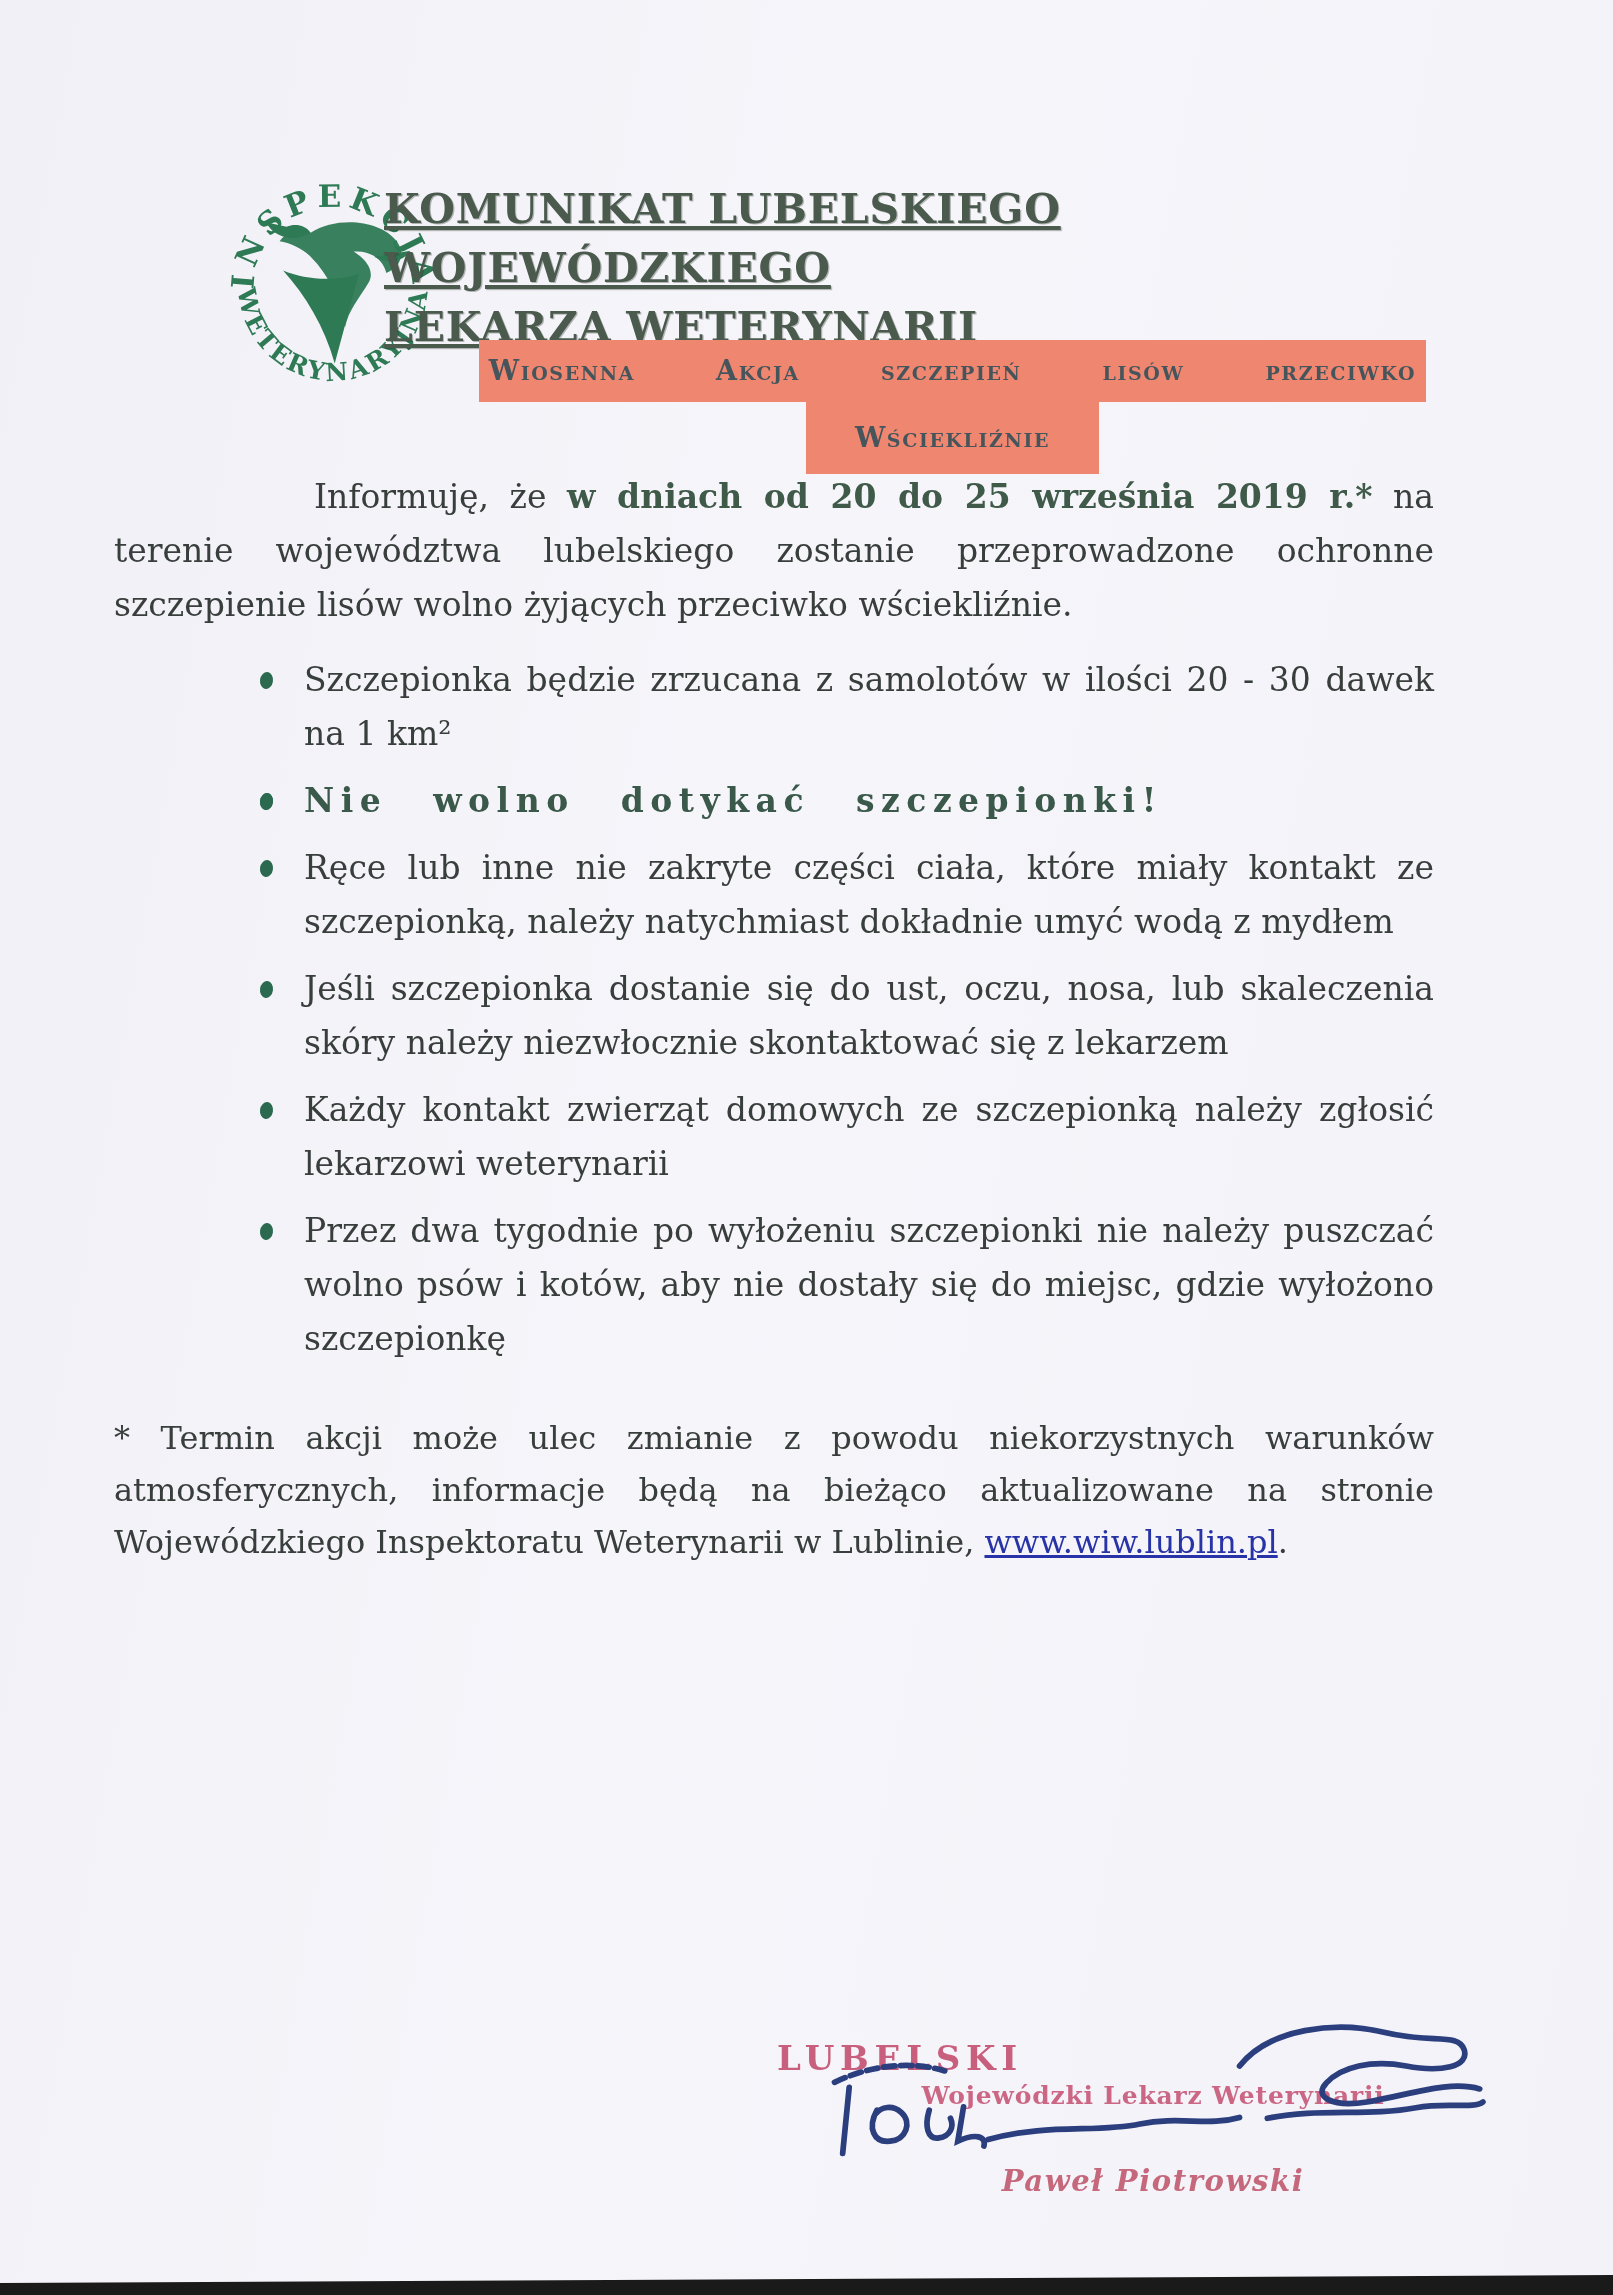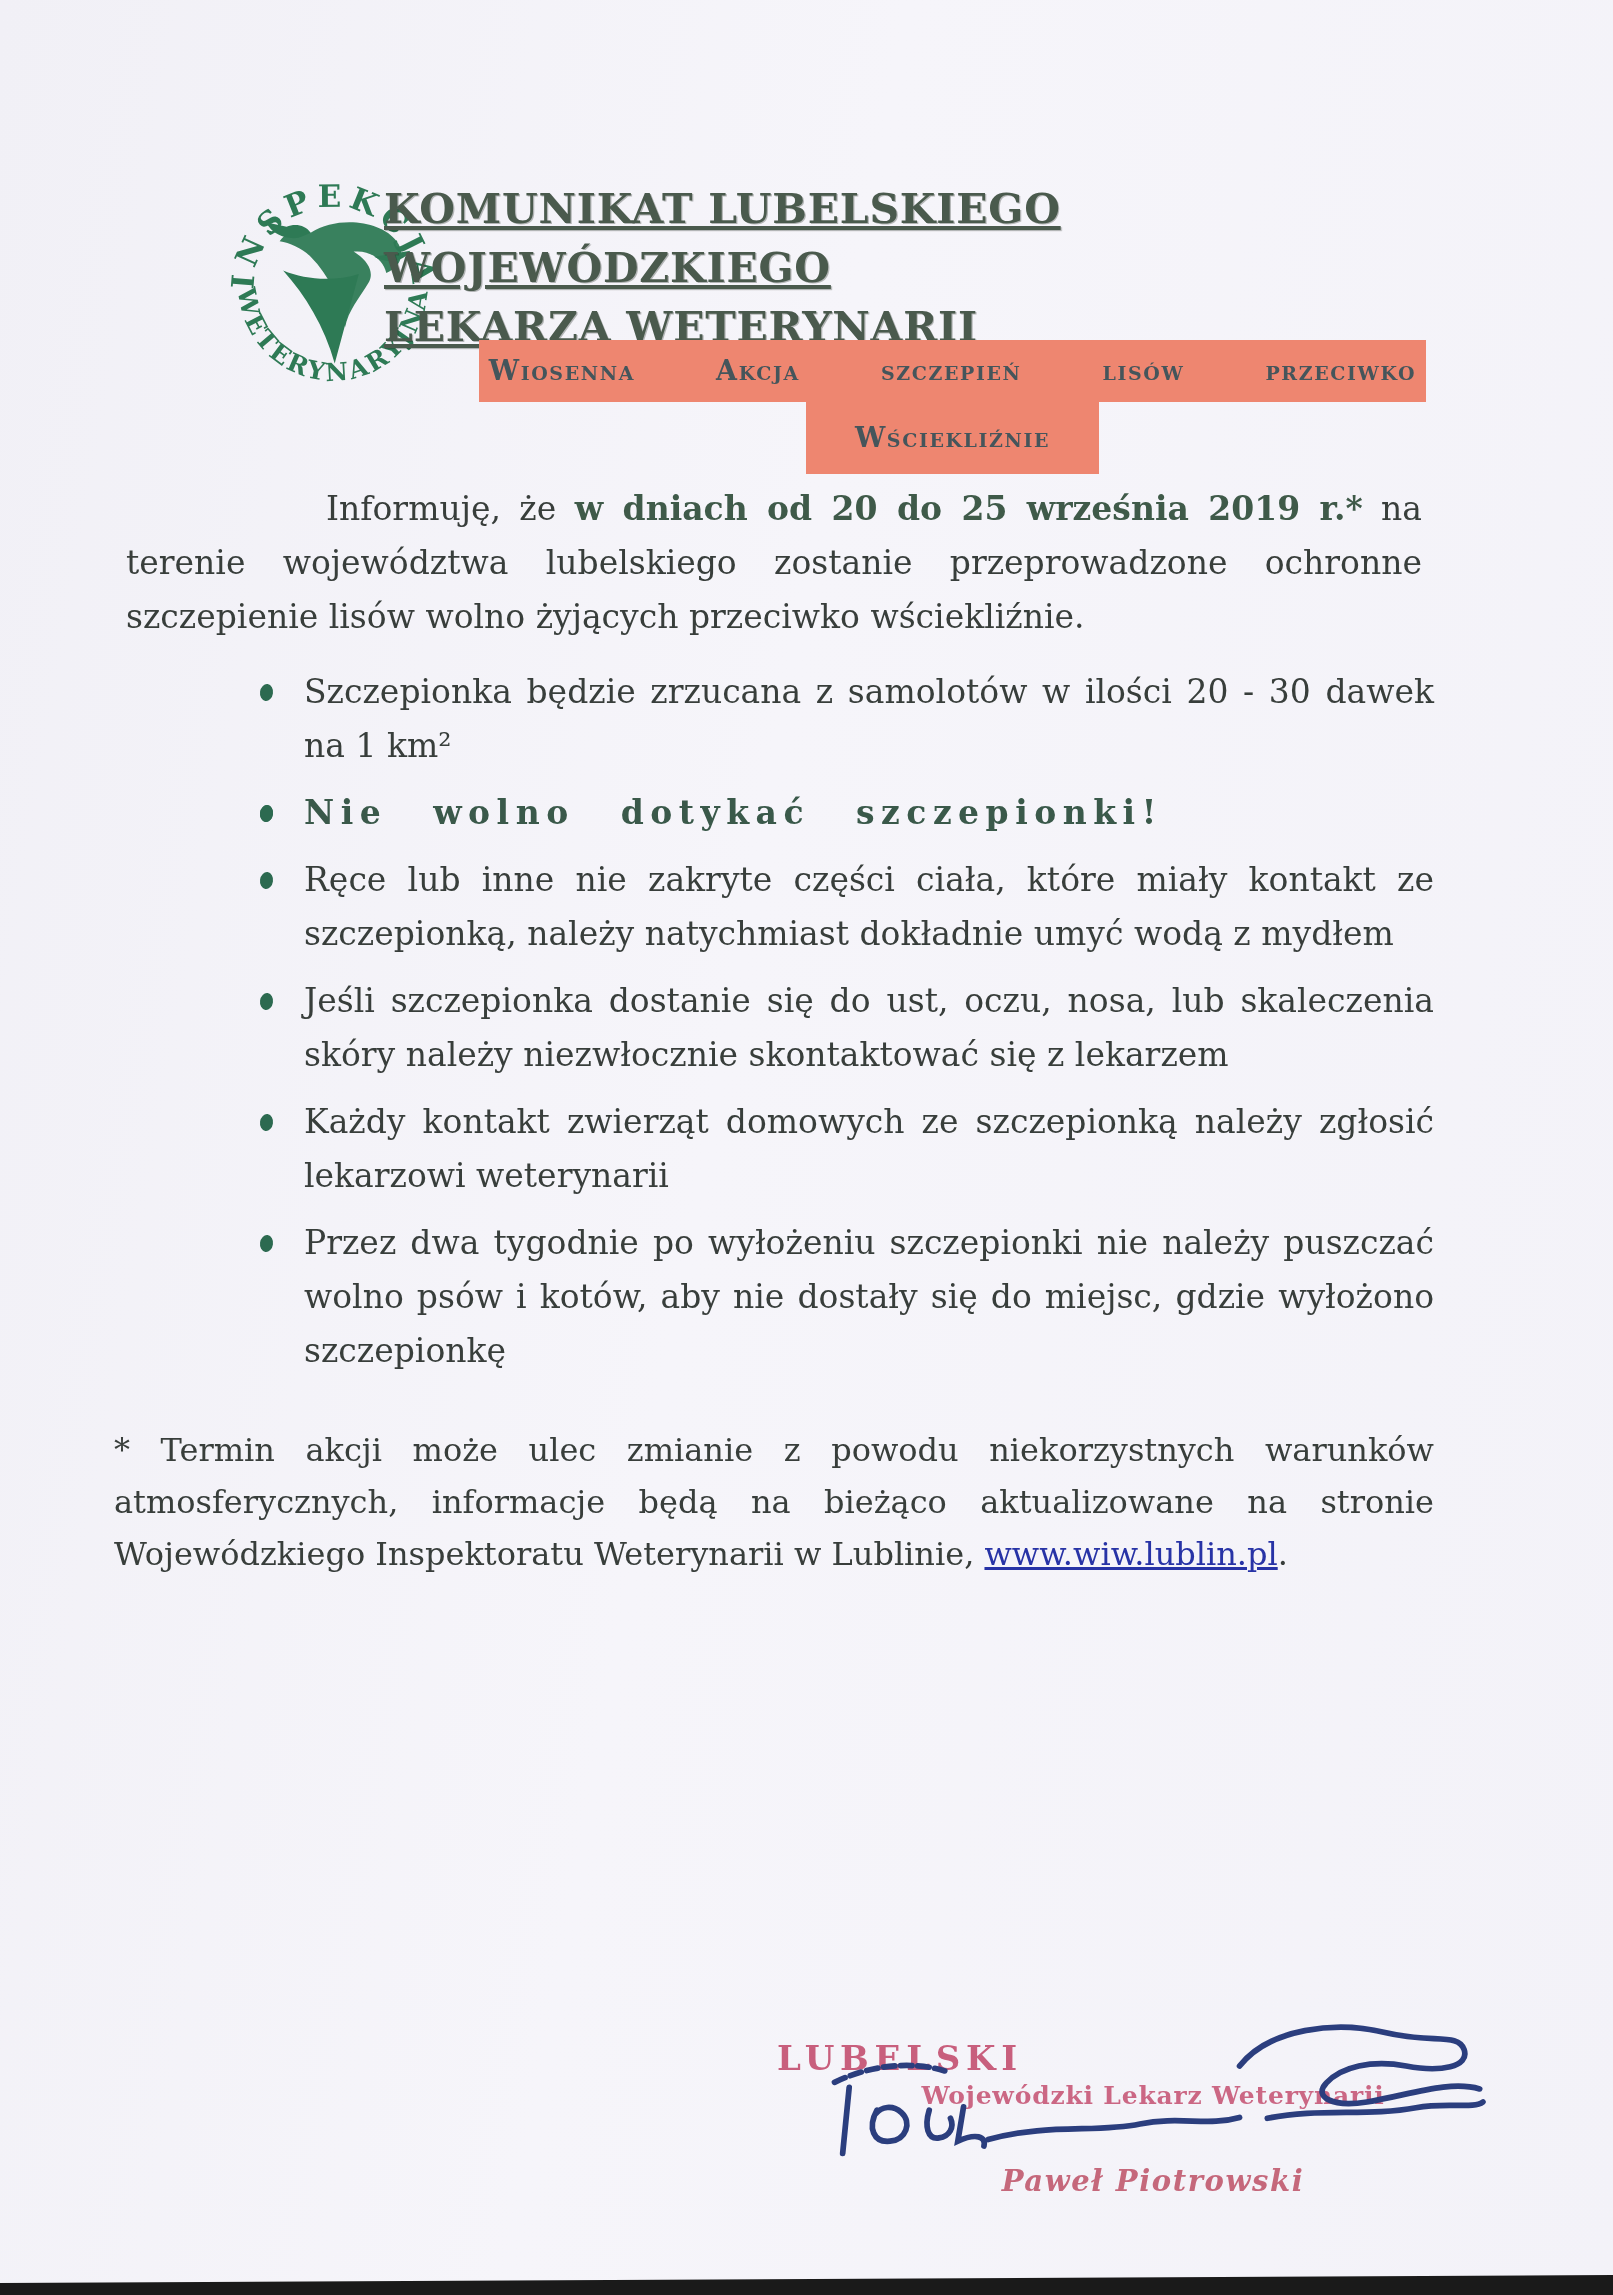--- a/index.html
+++ b/index.html
@@ -30,21 +30,21 @@
   }
   .banner-line2-wrap { display:block; text-align:center; }
   .banner-line2 {
     display:inline-block; background:#ee8670; line-height:72px; padding:0 49px;
     font-variant:small-caps;
   }
 
   
   .body-col { position:absolute; left:114px; top:470px; width:1320px;
               font-size:33px; line-height:54px; text-align:justify; }
-  .intro { margin:12px; text-indent:200px; }
+  .intro { margin:0; text-indent:200px; }
   .intro .em { font-weight:bold; color:#3f5a49; }
 
   ul.bullets { list-style:none; margin:21px 0 0 0; padding:0; }
   ul.bullets li { position:relative; padding-left:190px; margin-bottom:13px; }
   ul.bullets .dot {
     position:absolute; left:146px; top:19px; width:13px; height:17px;
     background:#2c6a50; border-radius:50%; transform:rotate(8deg);
   }
   ul.bullets li.emphasis { font-weight:bold; color:#3a594a;
     letter-spacing:6.5px; word-spacing:28px; text-align:left; }

